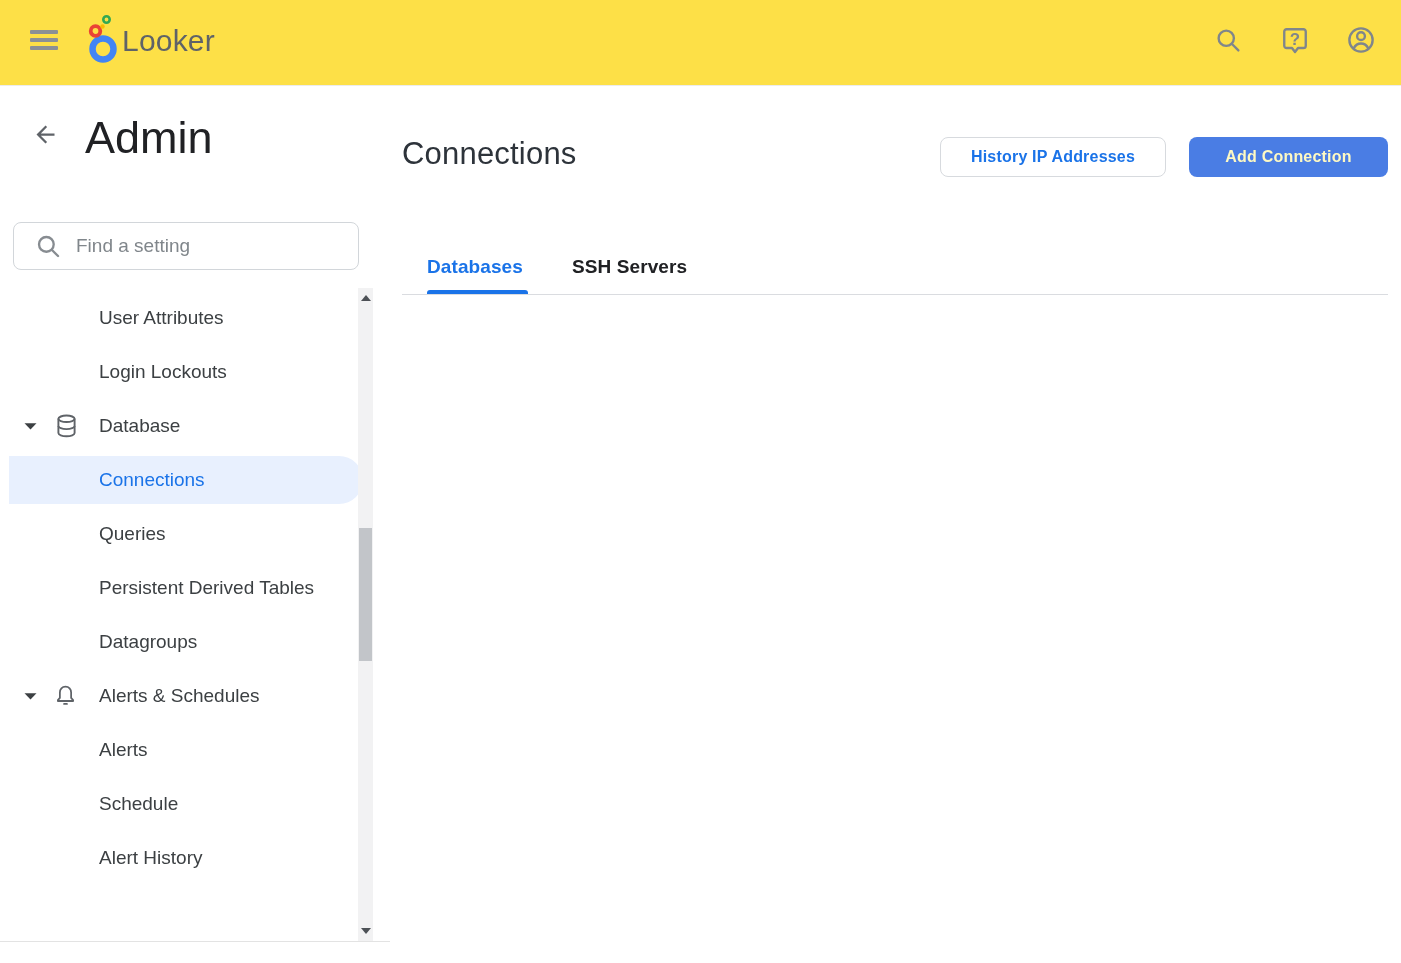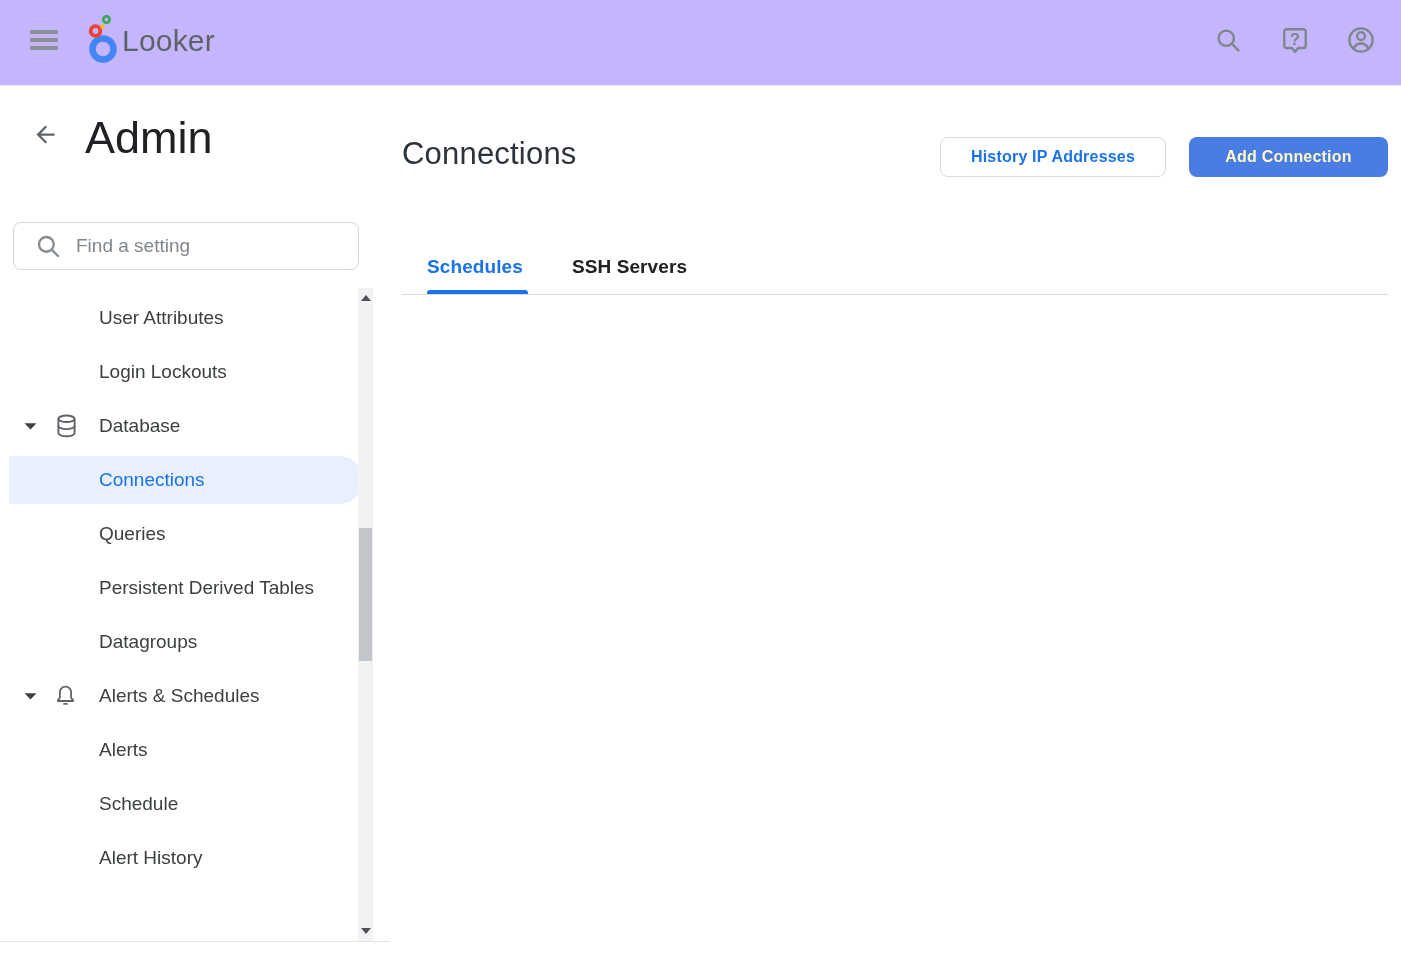--- a/index.html
+++ b/index.html
@@ -10,21 +10,21 @@
     --text-nav:#3c4043;
     --icon-gray:#80868b;
   }
   *{box-sizing:border-box;margin:0;padding:0;}
   html,body{width:1401px;height:963px;}
   body{
     position:relative;background:#fff;overflow:hidden;
     font-family:"Liberation Sans", sans-serif;color:var(--text-nav);
   }
   
-  .topbar{position:absolute;left:0;top:0;width:1401px;height:86px;background:#c4b5fd;border-bottom:1px solid #ececec;}
+  .topbar{position:absolute;left:0;top:0;width:1401px;height:86px;background:#fde047;border-bottom:1px solid #ececec;}
   .hamburger{position:absolute;left:30px;top:30px;width:28px;height:24px;cursor:pointer;background:none;border:none;}
   .hamburger span{display:block;width:28px;height:3.5px;background:#8b9095;border-radius:1px;margin-bottom:4.5px;}
   .logo{position:absolute;left:88px;top:12px;display:flex;align-items:center;}
   .logo-text{position:absolute;left:34px;top:12px;font-size:30px;color:#5f6368;letter-spacing:.2px;}
   .topbar-icons .icn{position:absolute;top:25px;width:30px;height:30px;background:none;border:none;cursor:pointer;}
   #tb-search{left:1213px;}  #tb-help{left:1280px;}  #tb-account{left:1346px;}
   
   .back-btn{position:absolute;left:31px;top:121px;width:28px;height:28px;background:none;border:none;cursor:pointer;}
   .admin-title{position:absolute;left:85px;top:112px;font-size:45px;color:#202124;font-weight:400;}
   .search-box{position:absolute;left:13px;top:222px;width:346px;height:48px;border:1px solid #d2d6da;border-radius:8px;display:flex;align-items:center;background:#fff;}
@@ -190,17 +190,17 @@
     </button>
 </div>
 <div class="sidebar-border"></div>
 
 <h1 class="page-title">Connections</h1>
 
 <button class="btn outline">History IP Addresses</button>
 <button class="btn primary">Add Connection</button>
 
 <div class="tabs">
-  <div class="tab active">Schedules</div>
+  <div class="tab active">Databases</div>
   <div class="tab">SSH Servers</div>
 </div>
 <div class="tab-underline"></div>
 <div class="tab-divider"></div>
 
 </body></html>

